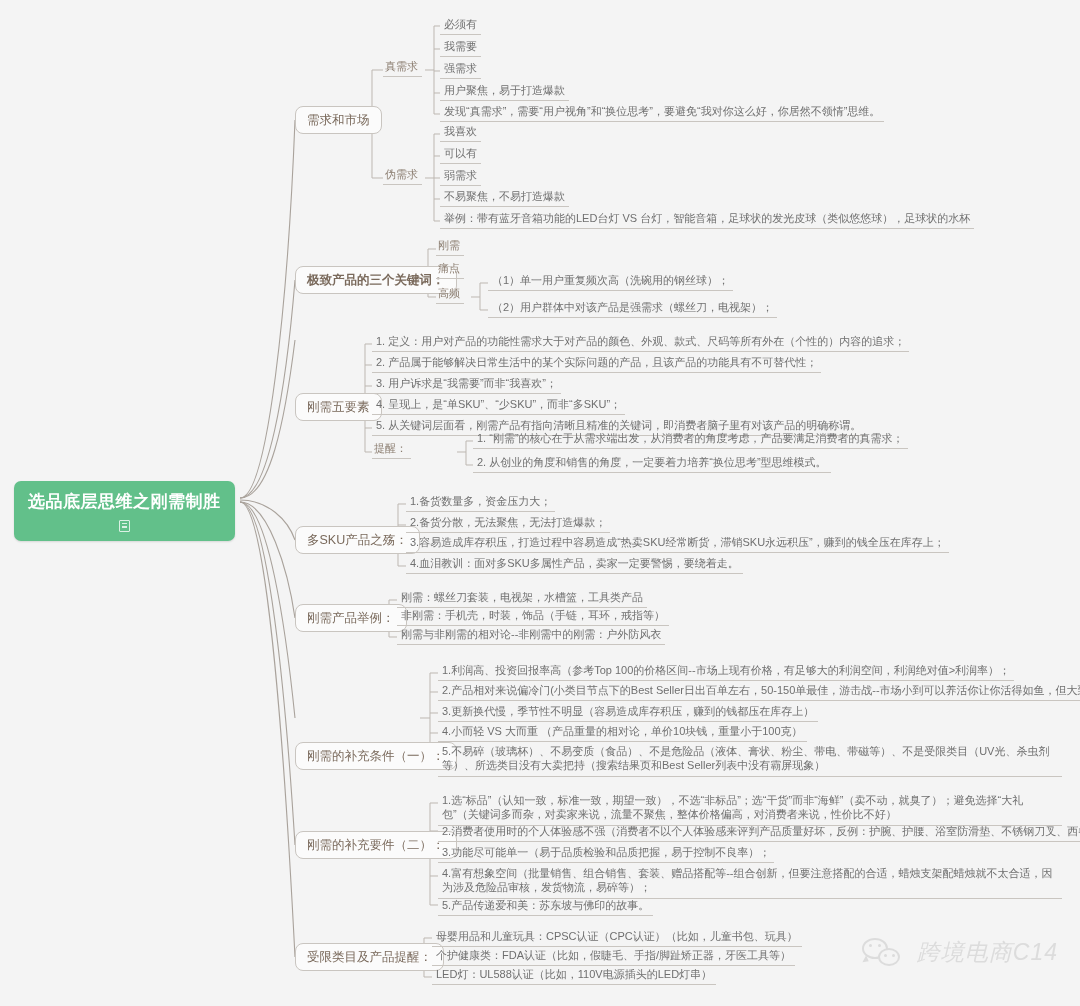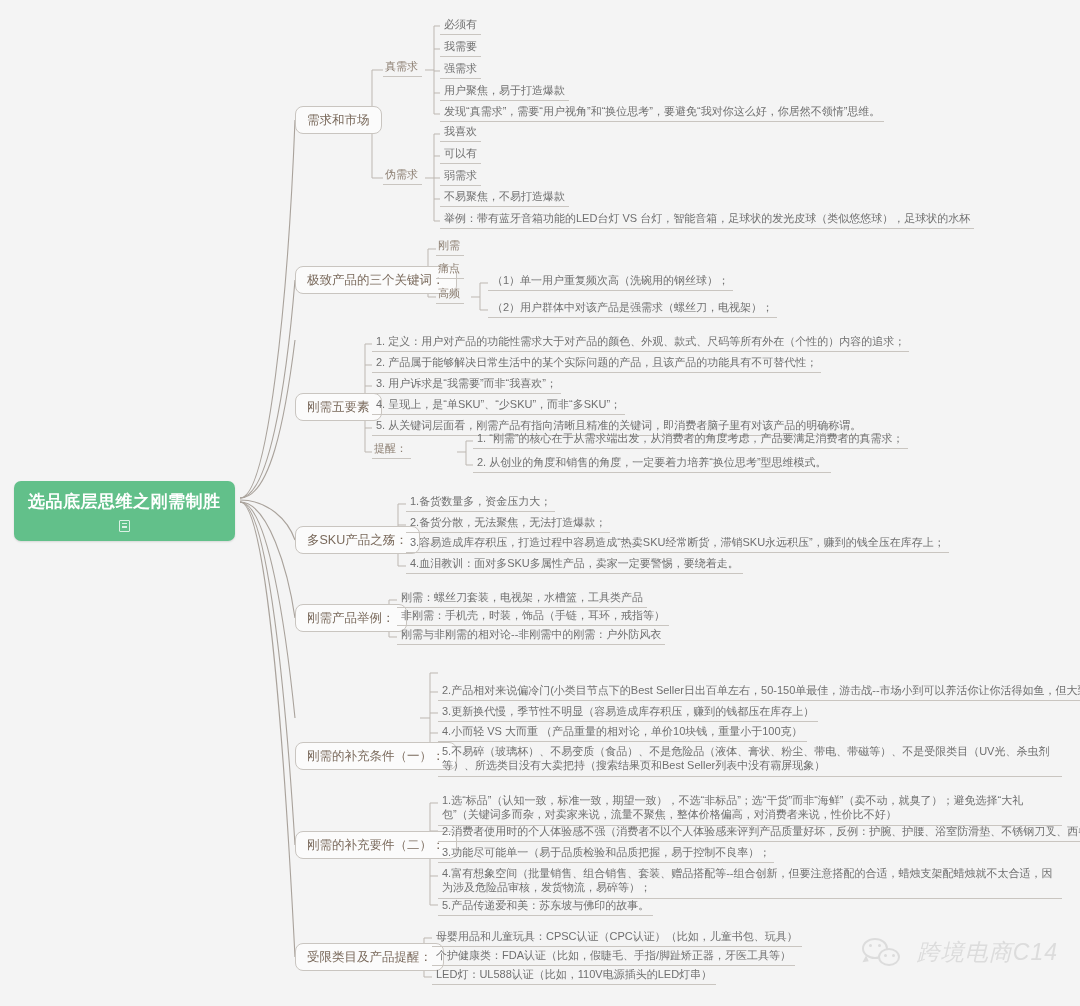--- a/index.html
+++ b/index.html
@@ -238,21 +238,21 @@
   <div class="node" style="left:440px; top:166px;">
       <div class="leaf">弱需求</div>
     </div>
   <div class="node" style="left:440px; top:187px;">
       <div class="leaf">不易聚焦，不易打造爆款</div>
     </div>
   <div class="node" style="left:440px; top:209px;">
       <div class="leaf">举例：带有蓝牙音箱功能的LED台灯 VS 台灯，智能音箱，足球状的发光皮球（类似悠悠球），足球状的水杯</div>
     </div>
 
-  <div class="node" style="left:295px; top:266px;">
+  <div class="node" style="left:295px; top:266px;font-weight:bold;">
     <div class="l1-node">极致产品的三个关键词：</div>
   </div>
   <div class="node" style="left:436px; top:237px;">
       <div class="l2-node">刚需</div>
     </div>
   <div class="node" style="left:436px; top:260px;">
       <div class="l2-node">痛点</div>
     </div>
   <div class="node" style="left:436px; top:285px;">
       <div class="l2-node">高频</div>
@@ -317,20 +317,23 @@
   <div class="node" style="left:397px; top:606px;">
       <div class="leaf">非刚需：手机壳，时装，饰品（手链，耳环，戒指等）</div>
     </div>
   <div class="node" style="left:397px; top:625px;">
       <div class="leaf">刚需与非刚需的相对论--非刚需中的刚需：户外防风衣</div>
     </div>
 
   <div class="node" style="left:295px; top:704px;margin-top:38px;">
     <div class="l1-node">刚需的补充条件（一）：</div>
   </div>
+  <div class="node" style="left:438px; top:661px;">
+      <div class="leaf">1.利润高、投资回报率高（参考Top 100的价格区间--市场上现有价格，有足够大的利润空间，利润绝对值&gt;利润率）；</div>
+    </div>
   <div class="node" style="left:438px; top:681px;">
       <div class="leaf">2.产品相对来说偏冷门(小类目节点下的Best Seller日出百单左右，50-150单最佳，游击战--市场小到可以养活你让你活得如鱼，但大到大卖家不屑于进入)</div>
     </div>
   <div class="node" style="left:438px; top:702px;">
       <div class="leaf">3.更新换代慢，季节性不明显（容易造成库存积压，赚到的钱都压在库存上）</div>
     </div>
   <div class="node" style="left:438px; top:722px;">
       <div class="leaf">4.小而轻 VS 大而重 （产品重量的相对论，单价10块钱，重量小于100克）</div>
     </div>
   <div class="node" style="left:438px; top:742px; width:624px;">

